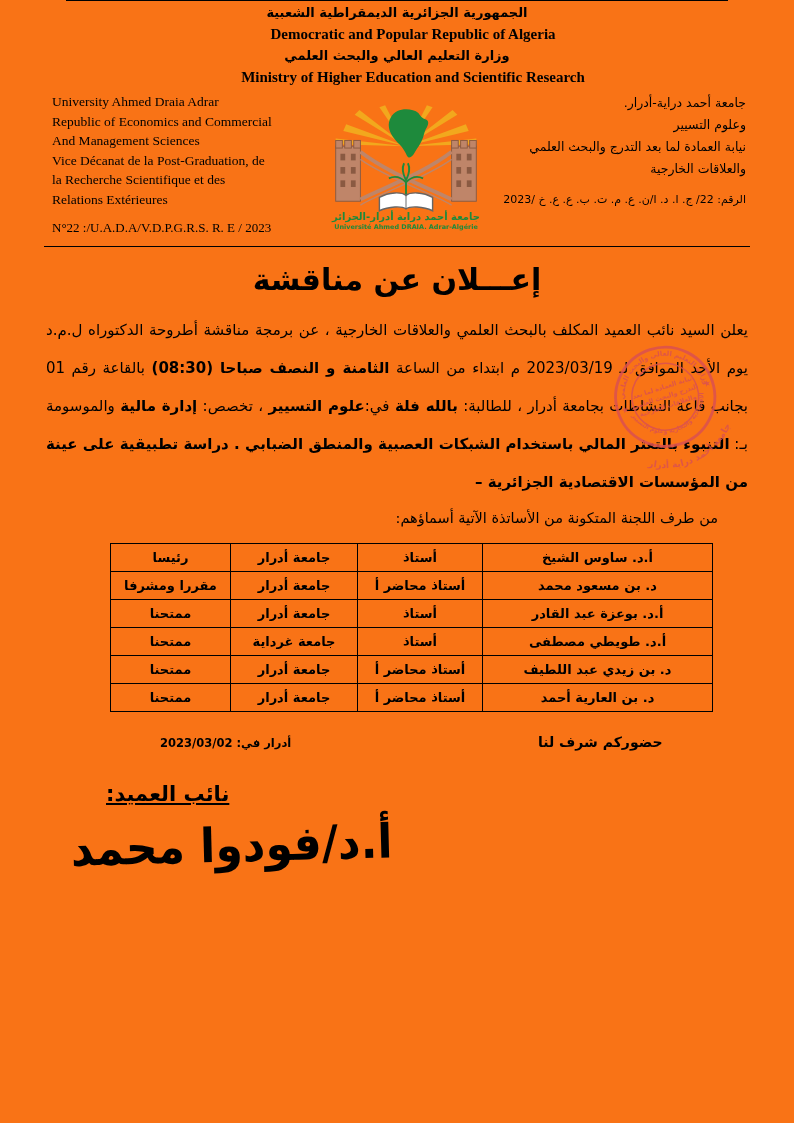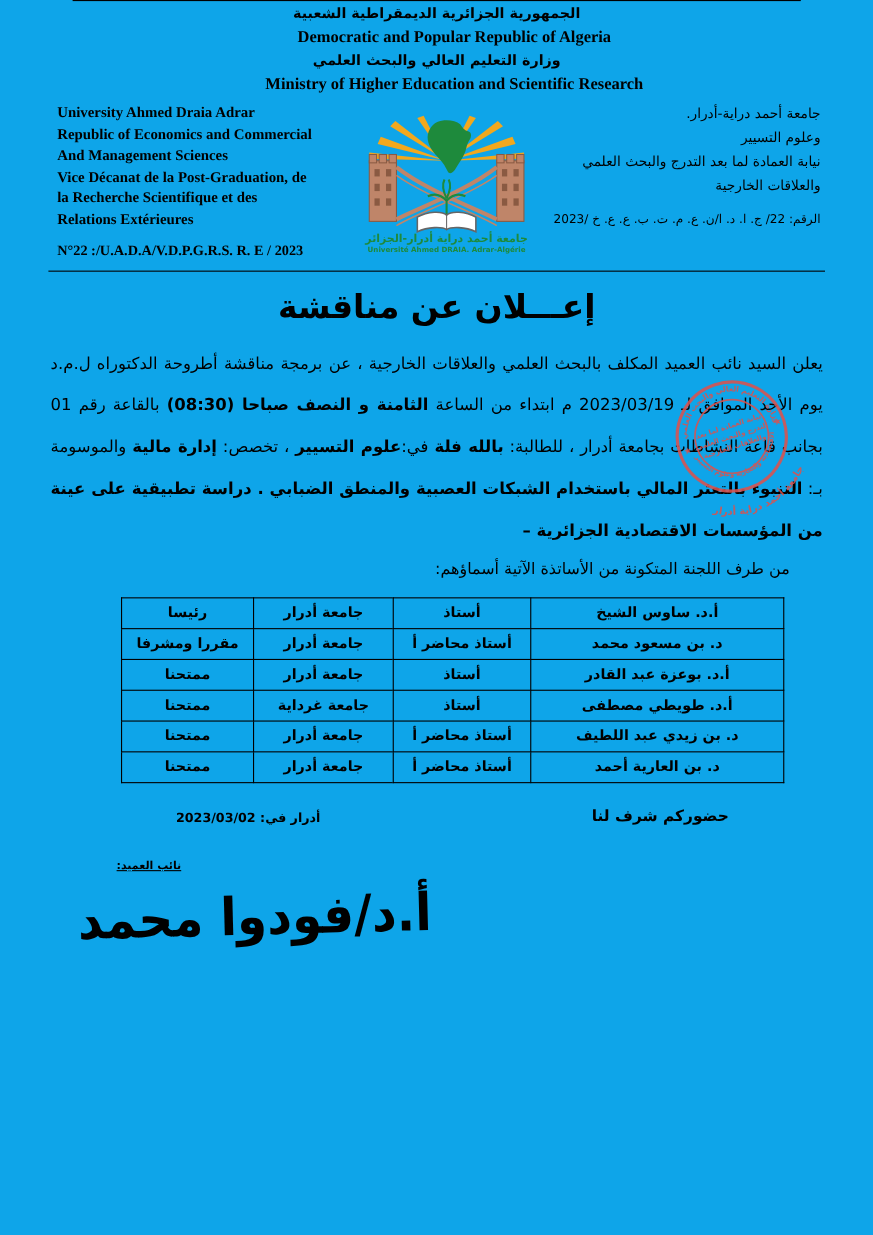--- a/index.html
+++ b/index.html
@@ -1,34 +1,34 @@
 <!DOCTYPE html>
 <html lang="ar"><head>
 <meta charset="utf-8">
 <style>
   * { margin:0; padding:0; box-sizing:border-box; }
   html,body { background:#fff; }
   .page {
     position:relative;
     width:794px; height:1123px;
     margin:0 auto;
-    background:#0ea5e9;
+    background:#f97316;
     color:#000;
     font-family:"DejaVu Sans", sans-serif;
     overflow:hidden;
   }
   .rule-top { height:0; border-top:1.5px solid #000; margin:0 66px; }
   .rule-mid { height:0; border-top:1.6px solid #000; margin:8px 44px 0 44px; }
 
   .center-lines { text-align:center; padding-top:1px; }
   .ar-head  { font-size:13px; font-weight:bold; line-height:21px; }
   .en-head  { font-family:"Liberation Serif", serif; font-size:15px; font-weight:bold; line-height:22px;padding-left:32px; }
 
   .three-col { display:flex; margin:4px 48px 0 52px; }
-  .col-left  { width:268px; font-family:"Liberation Serif", serif; font-weight:bold; font-size:13.5px; line-height:19.5px; }
+  .col-left  { width:268px; font-family:"Liberation Serif", serif; font-weight:normal; font-size:13.5px; line-height:19.5px; }
   .col-left .ref { margin-top:9px; font-size:13px; white-space:nowrap; }
   .col-logo  { width:172px; text-align:center; padding-top:12px; }
   .col-right { flex:1; direction:rtl; text-align:right; font-weight:normal; font-size:12.5px; line-height:22px; }
   .col-right .ref { margin-top:9px; font-size:11px; white-space:nowrap; }
 
   .title-block { text-align:center; margin-top:10px; direction:rtl; }
   .title-l1 { font-size:30px; font-weight:bold; line-height:46px; }
   .title-l2 { font-size:30px; font-weight:bold; line-height:54px; }
 
   .stamp { position:absolute; left:586px; top:334px; width:162px; height:146px; }
@@ -49,21 +49,21 @@
     font-weight:bold; font-size:13px;
     text-align:center; vertical-align:middle;
     height:28px; padding:0 4px;
     white-space:nowrap; overflow:hidden;
   }
   .w-name{width:230px;} .w-grade{width:125px;} .w-univ{width:127px;} .w-role{width:120px;}
 
   .footer-row { position:relative; height:46px; margin-top:14px; }
   .honor { position:absolute; left:538px; top:8px; direction:rtl; font-weight:bold; font-size:14px; }
   .date  { position:absolute; left:160px; top:10px; direction:rtl; font-weight:bold; font-size:11.5px; }
-  .vice-dean { display:inline-block; direction:rtl; margin:10px 0 0 106px; font-size:10px; font-weight:bold; text-decoration:underline; }
+  .vice-dean { display:inline-block; direction:rtl; margin:10px 0 0 106px; font-size:21px; font-weight:bold; text-decoration:underline; }
   .signature {
     display:inline-block; direction:rtl;
     margin:16px 0 0 70px;
     font-size:42px; font-weight:bold;
     transform:rotate(-1.5deg) scale(1.05,1.12);
     transform-origin:left top;
   }
 </style>
 </head>
 <body>

